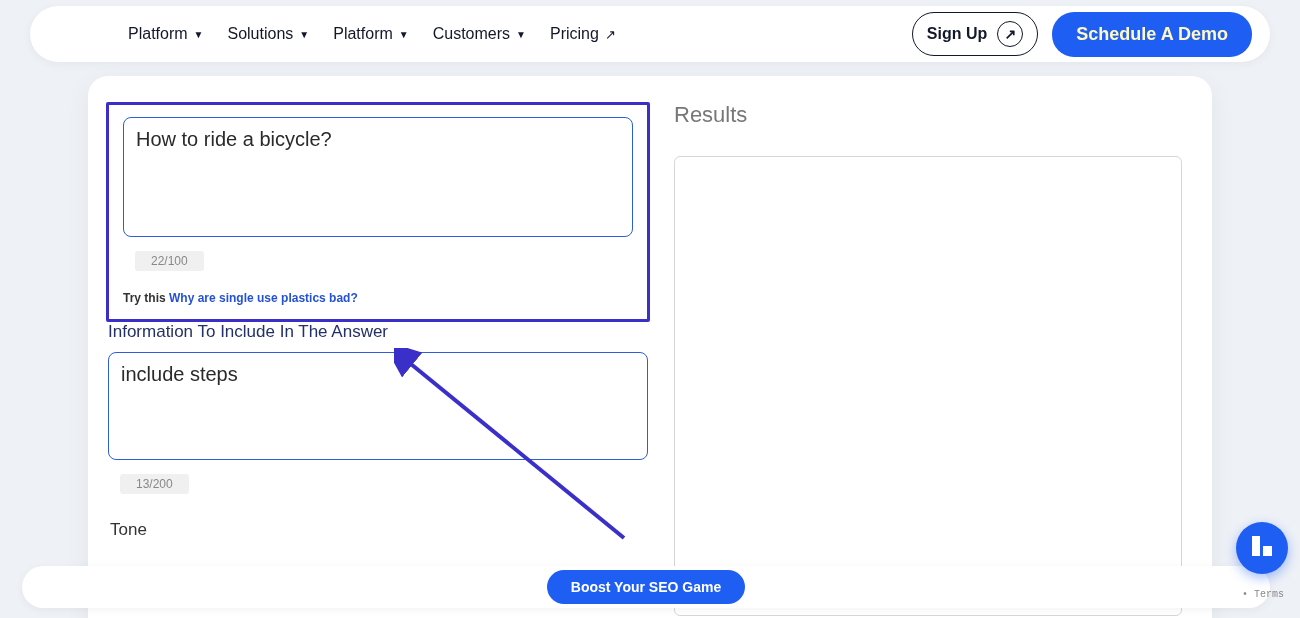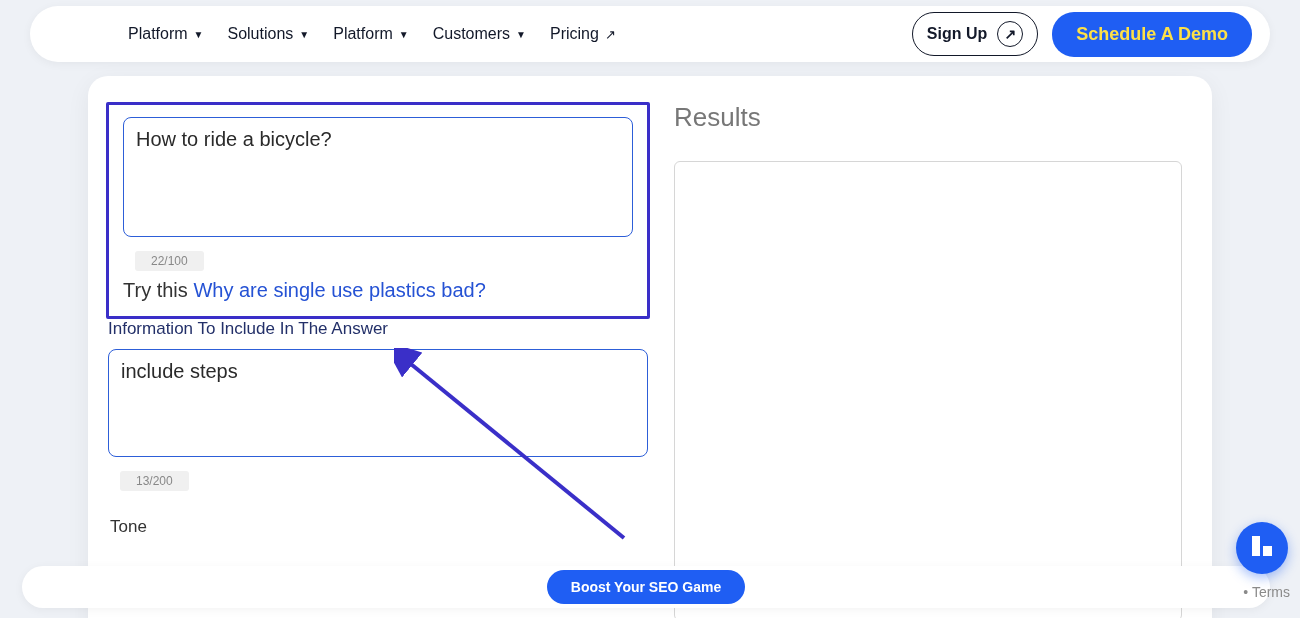--- a/index.html
+++ b/index.html
@@ -57,21 +57,21 @@
       border: 1.5px solid #121829; color:#121829;
       border-radius: 22px; padding: 8px 14px; font-weight:700;
       cursor:pointer; font-size:16px; background:#fff;
     }
     .signup .circ {
       width:26px; height:26px; border-radius:50%;
       border:1.5px solid #121829; display:flex;
       align-items:center; justify-content:center; font-size:14px;
     }
     .demo {
-      background:#1f5ef3; color:#fde047; font-weight:700;
+      background:#1f5ef3; color:#fef9c3; font-weight:700;
       border:none; border-radius:22px; padding:12px 24px;
       font-size:18px; cursor:pointer;
     }
 
     
     .card {
       position:absolute; top:76px; left:88px; right:88px; bottom:-40px;
       background:#fff; border-radius:20px;
       box-shadow: 0 6px 24px rgba(0,0,0,0.06);
       display:flex; padding:26px 30px 0 18px;
@@ -103,28 +103,28 @@
     .counter {
       display:inline-block;
       background:#f0f0f0;
       color:#888;
       font-size:12px;
       padding:3px 16px;
       border-radius:3px;
       margin-top:10px;
       margin-left:12px;
     }
-    .try-line { font-size:20px; color:#333; margin-top:8px; }
+    .try-line { font-size:12px; color:#333; margin-top:20px;font-weight:bold; }
     .try-link { color:#2552d4; cursor:pointer; }
 
     .info-block { padding:0 2px; }
     .info-label { font-size:17px; color:#233069; margin-bottom:10px; }
     .tone-label { font-size:17px; color:#333; margin-top:26px; margin-left:2px; }
 
-    .results-title { font-size:26px; color:#777; margin-bottom:28px; }
+    .results-title { font-size:22px; color:#777; margin-bottom:28px; }
     .results-box {
       border:1.5px solid #d6d6d6; border-radius:6px;
       height:460px; background:#fff;
     }
 
     
     .footer {
       position:absolute; bottom:10px; left:22px; right:30px;
       height:42px; background:#fff; border-radius:22px;
       box-shadow: 0 2px 10px rgba(0,0,0,0.05);
@@ -140,22 +140,22 @@
     .chat {
       position:absolute; right:12px; bottom:44px;
       width:52px; height:52px; border-radius:50%;
       background:#1f5ef3; display:flex; align-items:center;
       justify-content:center; cursor:pointer;
       box-shadow: 0 4px 12px rgba(31,94,243,0.4);
     }
     .chat svg { width:26px; height:26px; }
 
     .recaptcha-hint {
-      position:absolute; right:10px; bottom:18px;
-      font-size:14px; color:#8a8a8a; line-height:1.1;
+      position:absolute; right:16px; bottom:18px;
+      font-size:10px; color:#8a8a8a; line-height:1.1;font-family:Liberation Mono, monospace;
     }
 
     
     .arrow {
       position:absolute;
       left:394px;
       top:348px;
       width:240px;
       height:200px;
       pointer-events:none;

